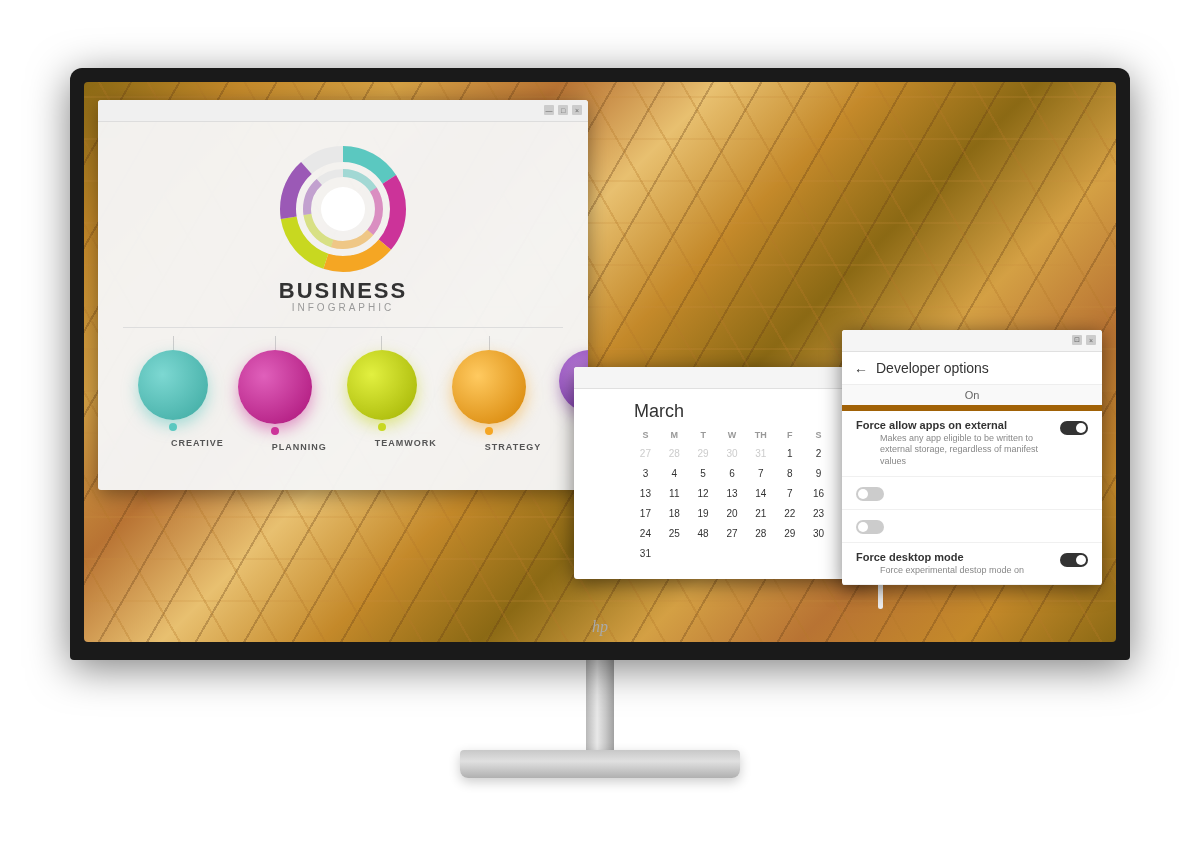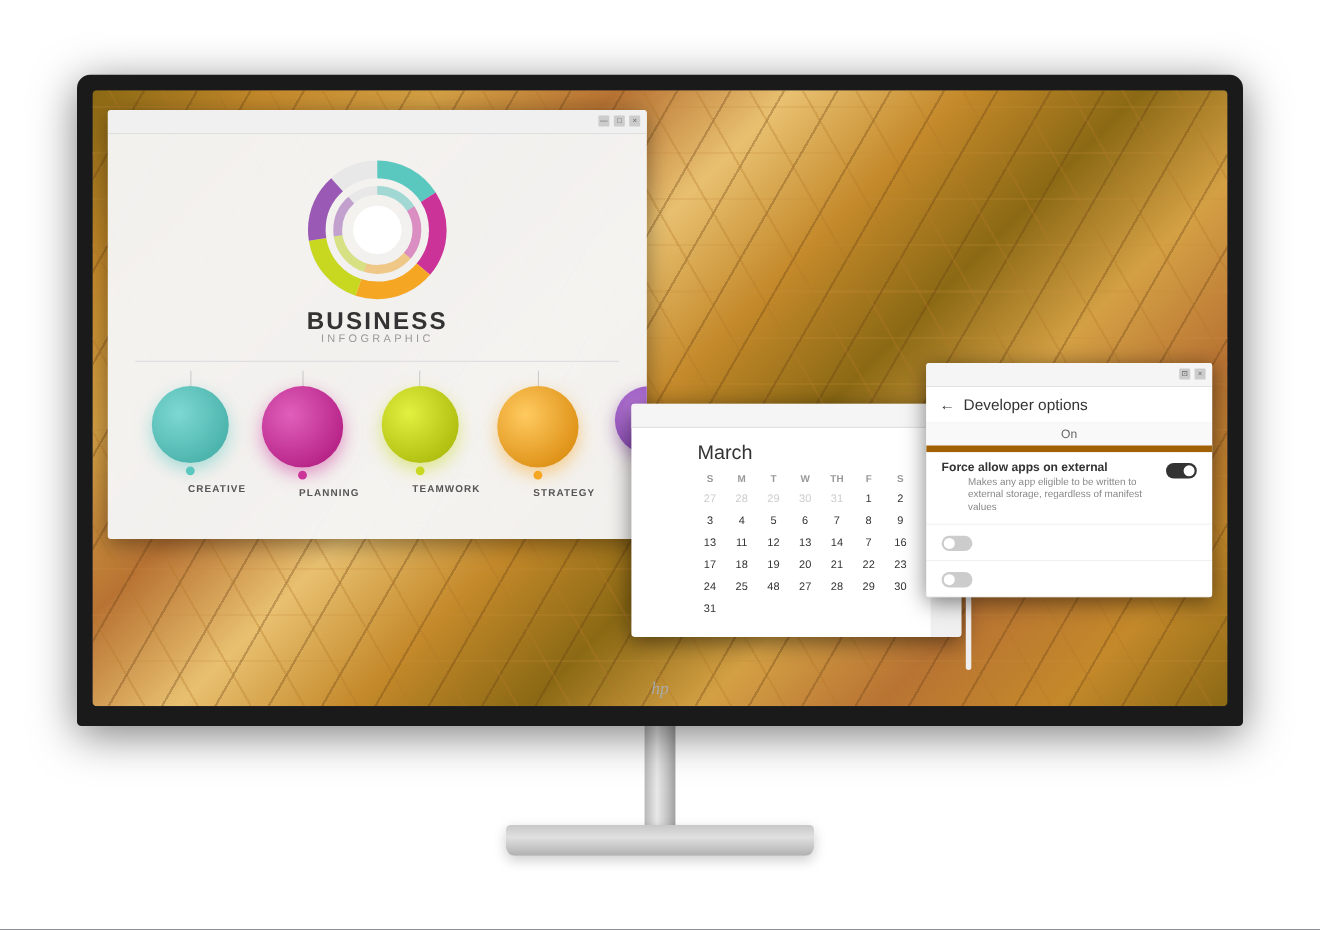--- a/index.html
+++ b/index.html
@@ -573,20 +573,27 @@
         </div>
 
         <div class="dev-item">
           <div class="toggle off"></div>
         </div>
 
         <div class="dev-item">
           <div class="toggle off"></div>
         </div>
 
+        <div class="dev-item">
+          <div class="dev-item-text">
+            <div class="dev-item-title">Force desktop mode</div>
+            <div class="dev-item-desc">Force experimental destop mode on</div>
+          </div>
+          <div class="toggle"></div>
+        </div>
       </div>
 
       <div class="hp-logo" style="font-family:serif;font-style:italic;color:#aaa;font-size:16px;">hp</div>
 
     </div>
   </div>
 
   <div class="monitor-stand">
     <div class="stand-neck"></div>
     <div class="stand-base"></div>

